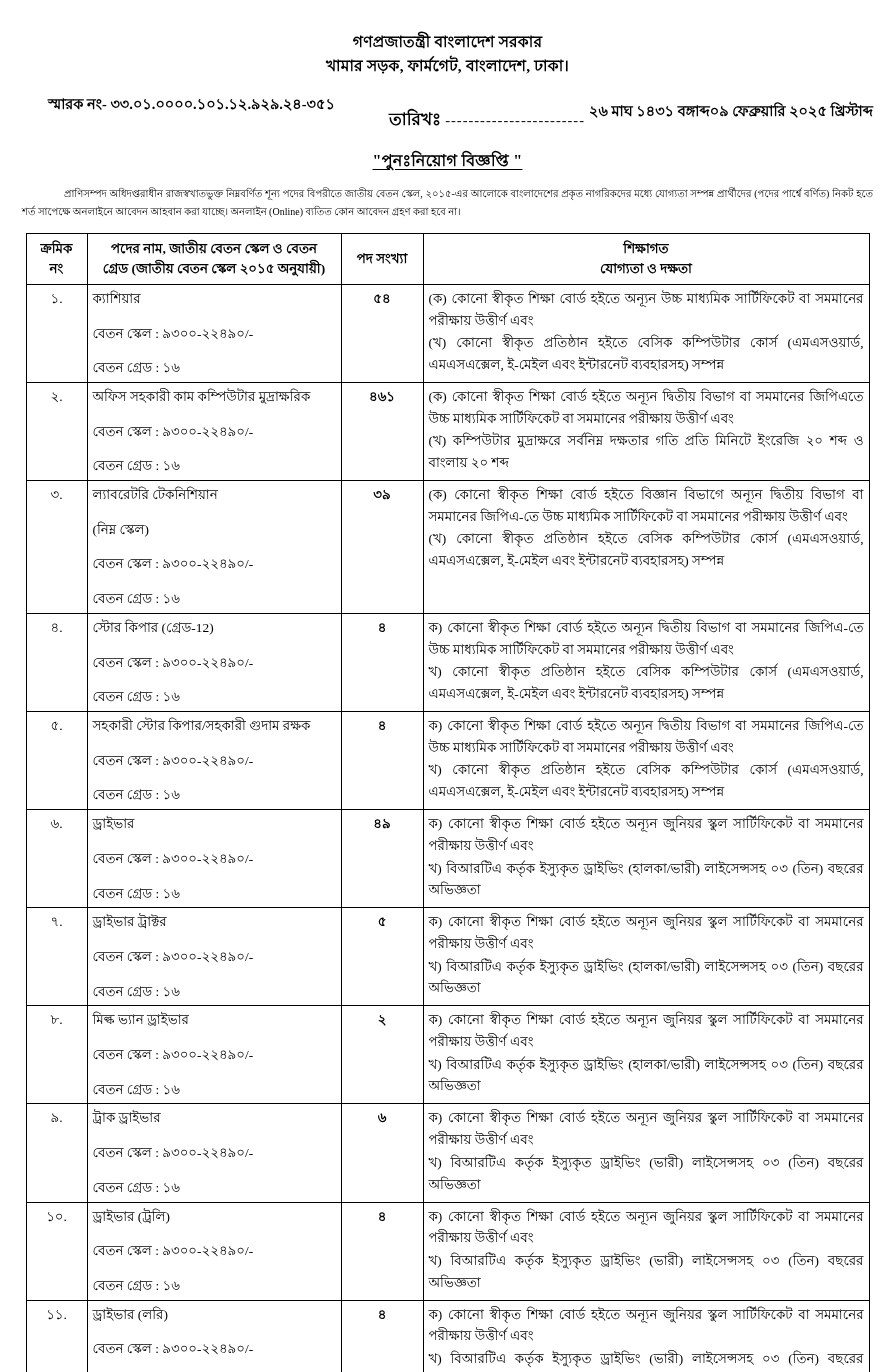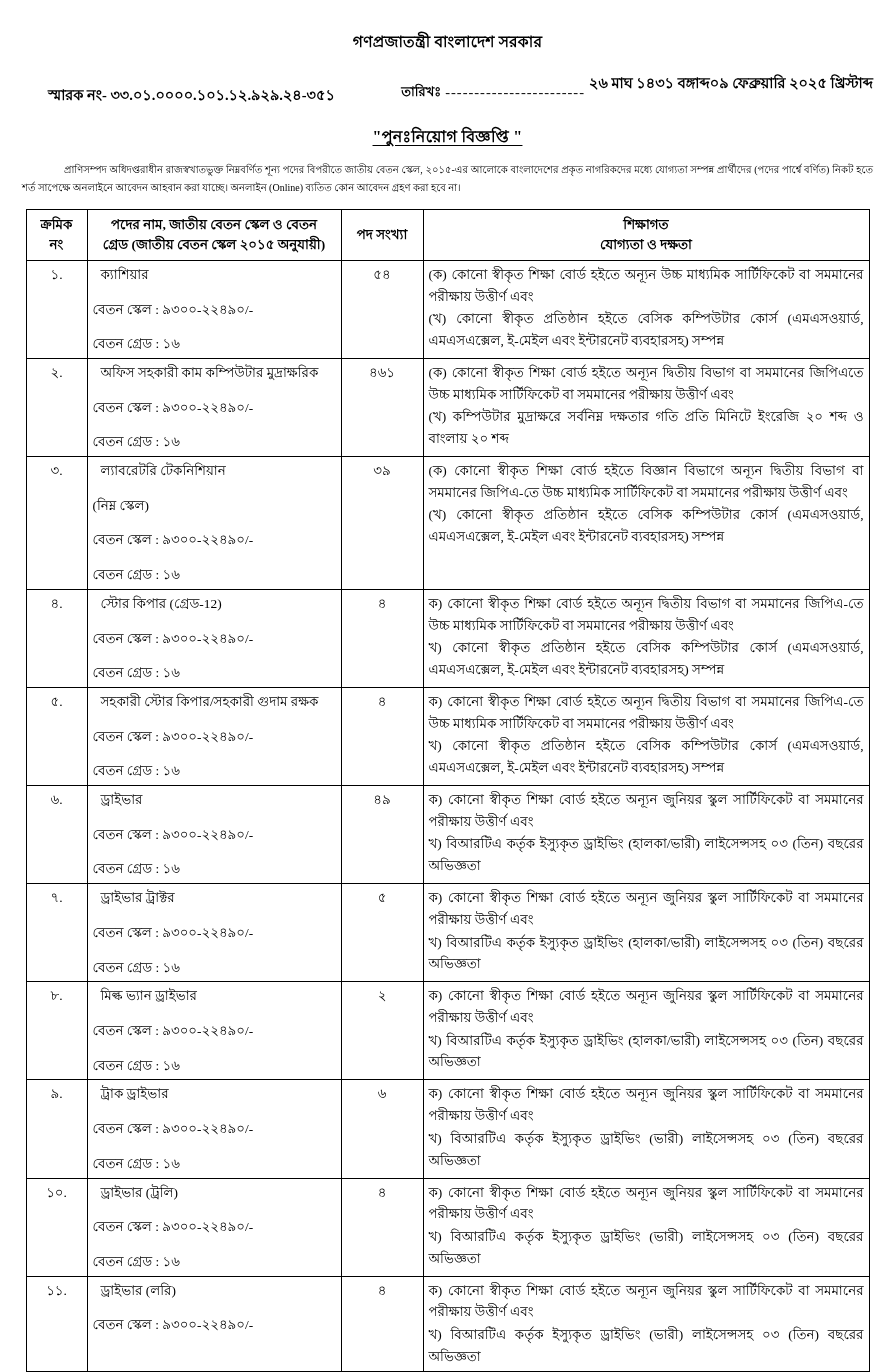--- a/index.html
+++ b/index.html
@@ -33,35 +33,35 @@
   }
 
   .memo-row {
     position: relative;
     height: 56px;
     margin-top: 10px;
   }
   .memo-no {
     position: absolute;
     left: 48px;
-    top: 20px;
+    top: 5px;
     font-size: 14.5px;
     font-weight: 600;
     white-space: nowrap;
   }
   .date-block {
     position: absolute;
     right: 22px;
     top: 0px;
     display: flex;
     align-items: center;
     gap: 4px;
   }
   .date-label {
-    font-size: 13px;
+    font-size: 17px;
     font-weight: 600;
     padding-top: 18px;
   }
   .date-dots {
     font-size: 14.5px;
     letter-spacing: 1px;
     padding-top: 18px;
     color: #111;
   }
   .date-values {
@@ -114,35 +114,36 @@
     font-weight: 600;
     padding: 5px 4px;
     line-height: 1.5;
   }
   col.c-sl    { width: 61px; }
   col.c-post  { width: 254px; }
   col.c-count { width: 82px; }
   col.c-edu   { width: 446px; }
 
   td.sl    { text-align: center; font-weight: 500; padding-top: 7px; }
-  td.count { text-align: center; font-weight: 400; padding-top: 7px; }
+  td.count { text-align: center; font-weight: 700; padding-top: 7px; }
   td.post  { padding-top: 6px; }
   td.edu   { text-align: justify; padding-top: 5px; }
 
-  .post-name { display: block; margin-bottom: 3px; margin-left: 8px; }
+  .post-name { display: block; margin-bottom: 3px; }
   .post-line { display: block; margin-top: 13px; }
   .edu-line  { display: block; margin-bottom: 1px; }
 </style>
 </head>
 <body>
 
 <div class="page">
 
   <div class="letterhead">
     <div>গণপ্রজাতন্ত্রী বাংলাদেশ সরকার</div>
+    <div>খামার সড়ক, ফার্মগেট, বাংলাদেশ, ঢাকা।</div>
   </div>
 
   <div class="memo-row">
     <div class="memo-no">স্মারক নং- ৩৩.০১.০০০০.১০১.১২.৯২৯.২৪-৩৫১</div>
     <div class="date-block">
       <span class="date-label">তারিখঃ</span>
       <span class="date-dots">------------------------</span>
       <span class="date-values">
         <span>২৬ মাঘ ১৪৩১ বঙ্গাব্দ</span>
         <span>০৯ ফেব্রুয়ারি ২০২৫ খ্রিস্টাব্দ</span>

